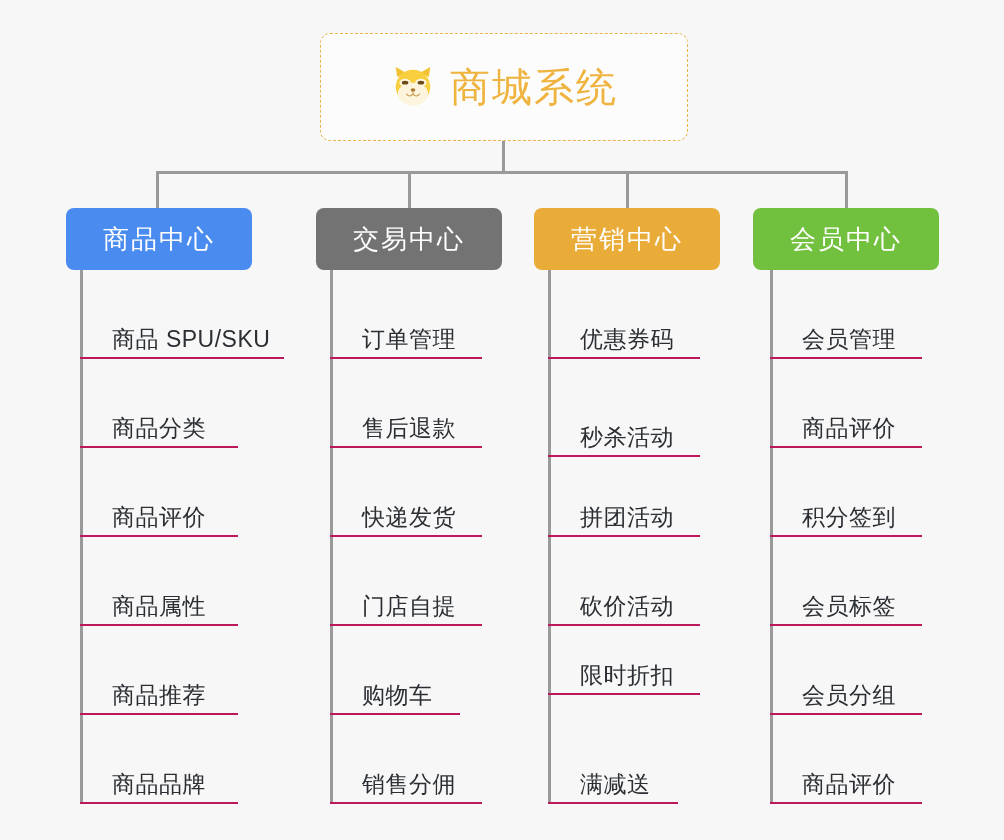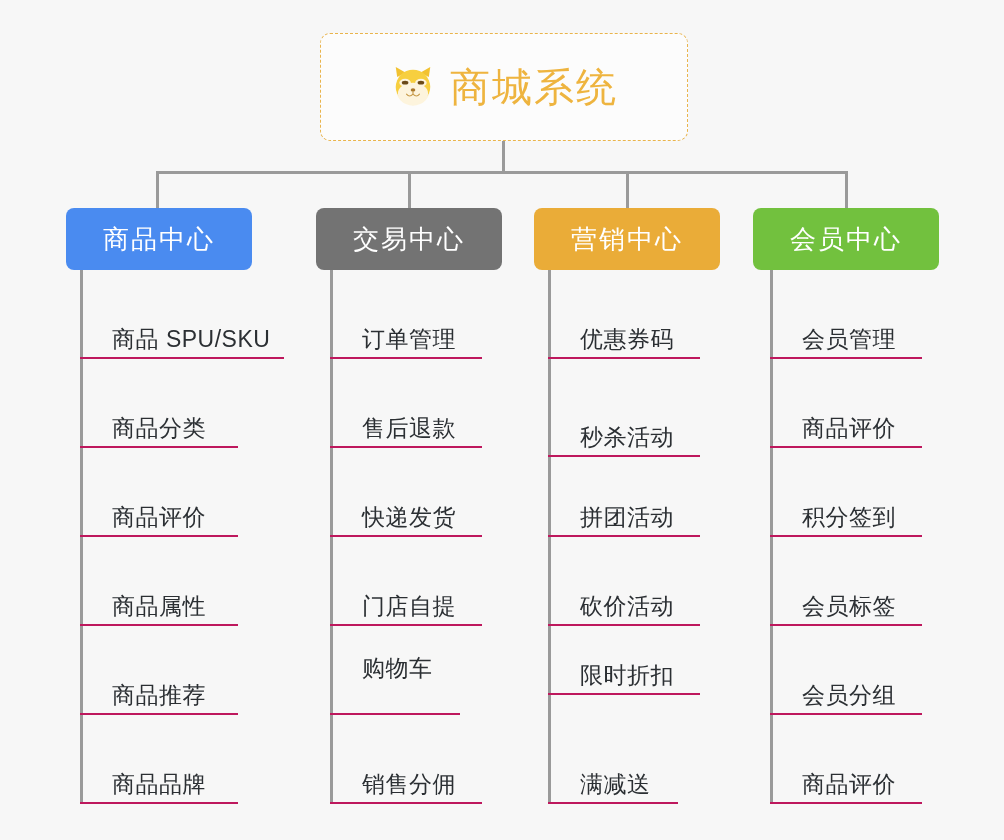--- a/index.html
+++ b/index.html
@@ -186,21 +186,21 @@
     </div>
     <div class="leaf-item" style="top:89px;  width:152px;">
       <span class="leaf-label">售后退款</span>
     </div>
     <div class="leaf-item" style="top:178px; width:152px;">
       <span class="leaf-label">快递发货</span>
     </div>
     <div class="leaf-item" style="top:267px; width:152px;">
       <span class="leaf-label">门店自提</span>
     </div>
-    <div class="leaf-item" style="top:356px; width:130px;align-items:center;">
+    <div class="leaf-item" style="top:356px; width:130px;">
       <span class="leaf-label">购物车</span>
     </div>
     <div class="leaf-item" style="top:445px; width:152px;">
       <span class="leaf-label">销售分佣</span>
     </div>
   </div>
 
   <div class="leaf-col" style="left:540px;">
     <div class="leaf-trunk" style="height:534px;"></div>
     <div class="leaf-item" style="top:0px;   width:152px;">

